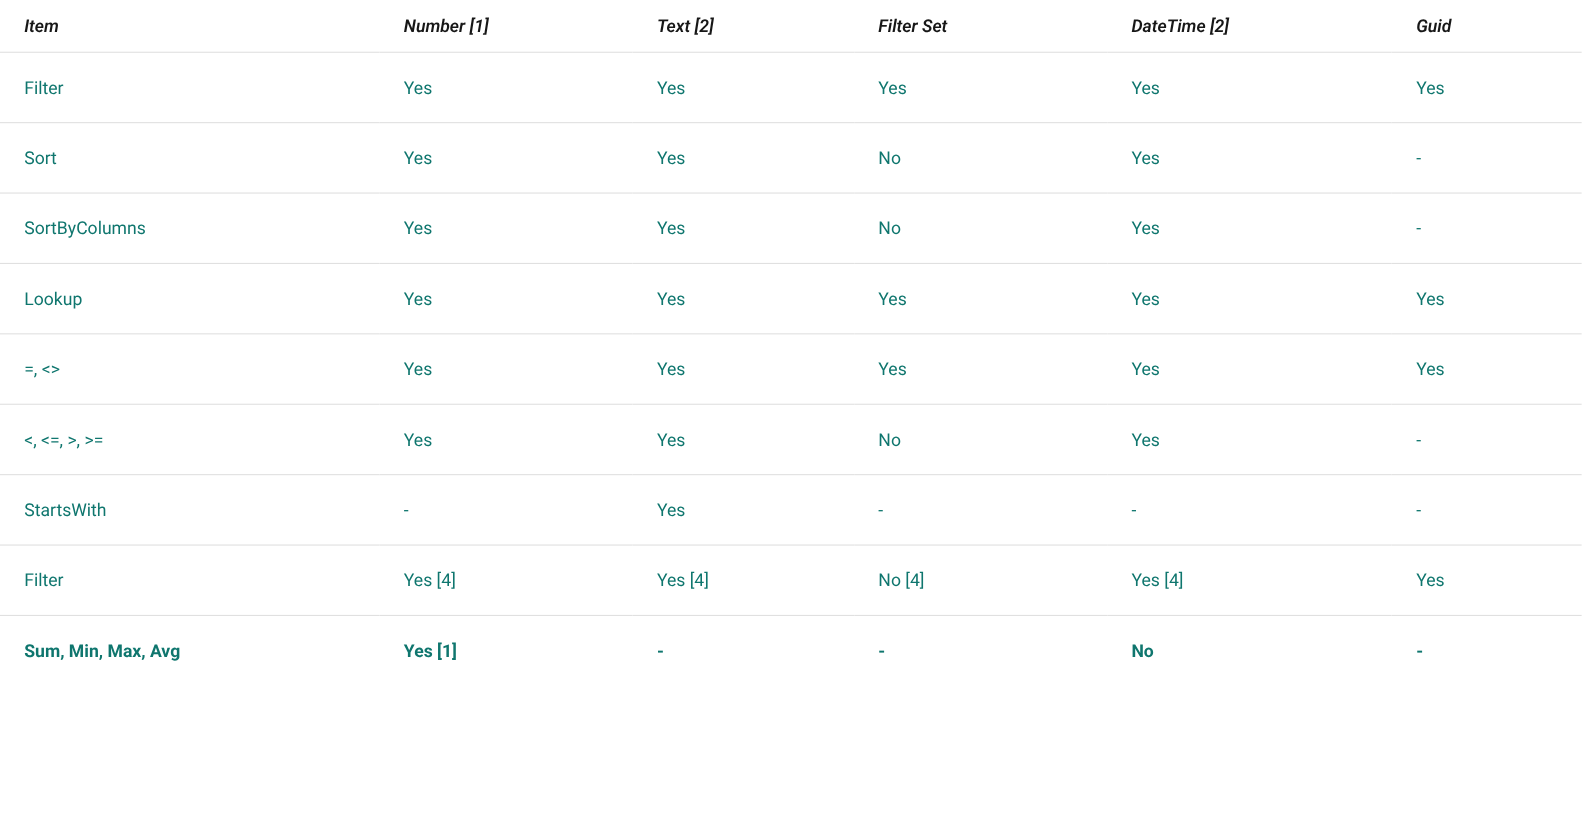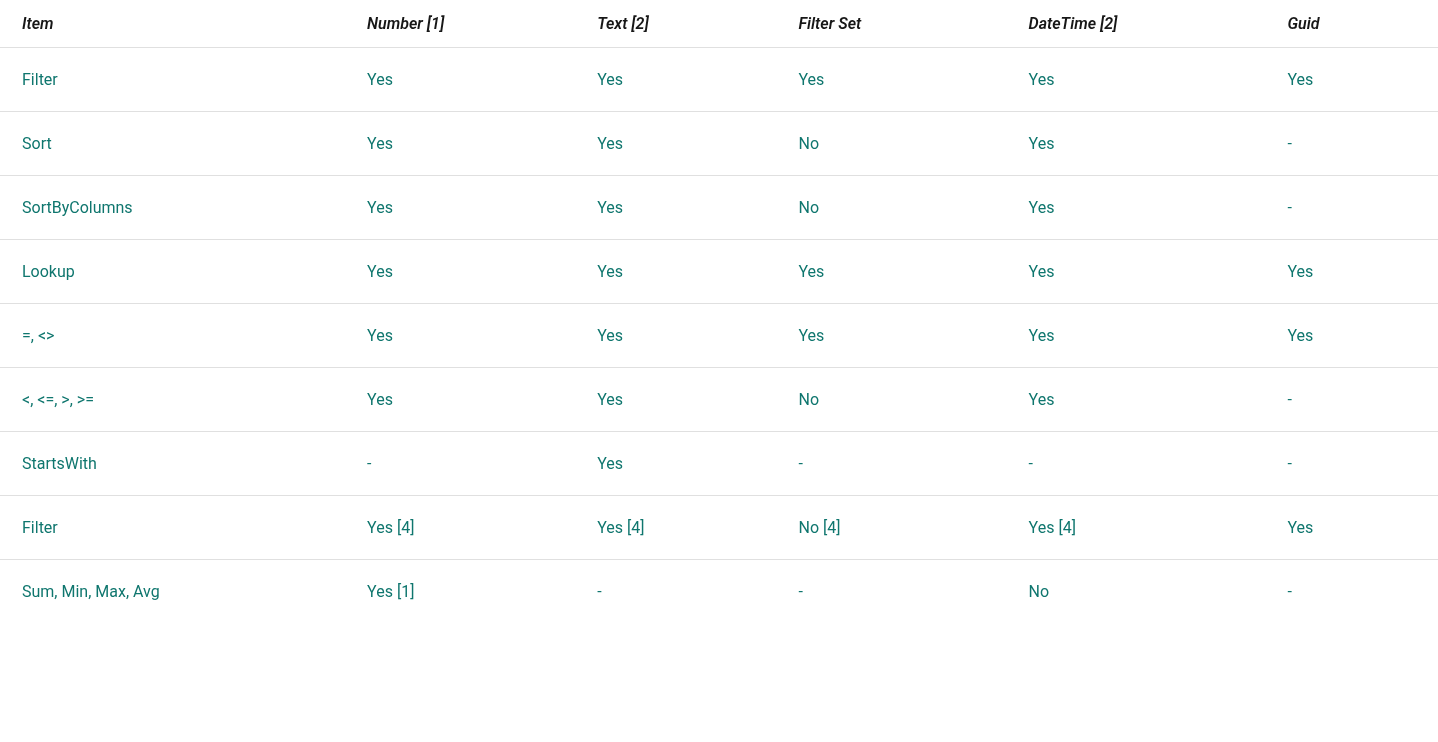--- a/index.html
+++ b/index.html
@@ -30,20 +30,21 @@
     }
     tbody td {
       padding: 22px 10px 22px 22px;
       border-bottom: 1px solid #e0e0e0;
       font-size: 16px;
       color: #0f766e;
       vertical-align: middle;
     }
     tbody tr:last-child td {
       border-bottom: none;
+      font-weight: bold;
     }
     col.c0 { width: 24%; }
     col.c1 { width: 16%; }
     col.c2 { width: 14%; }
     col.c3 { width: 16%; }
     col.c4 { width: 18%; }
     col.c5 { width: 12%; }
   </style>
 </head>
 <body>

